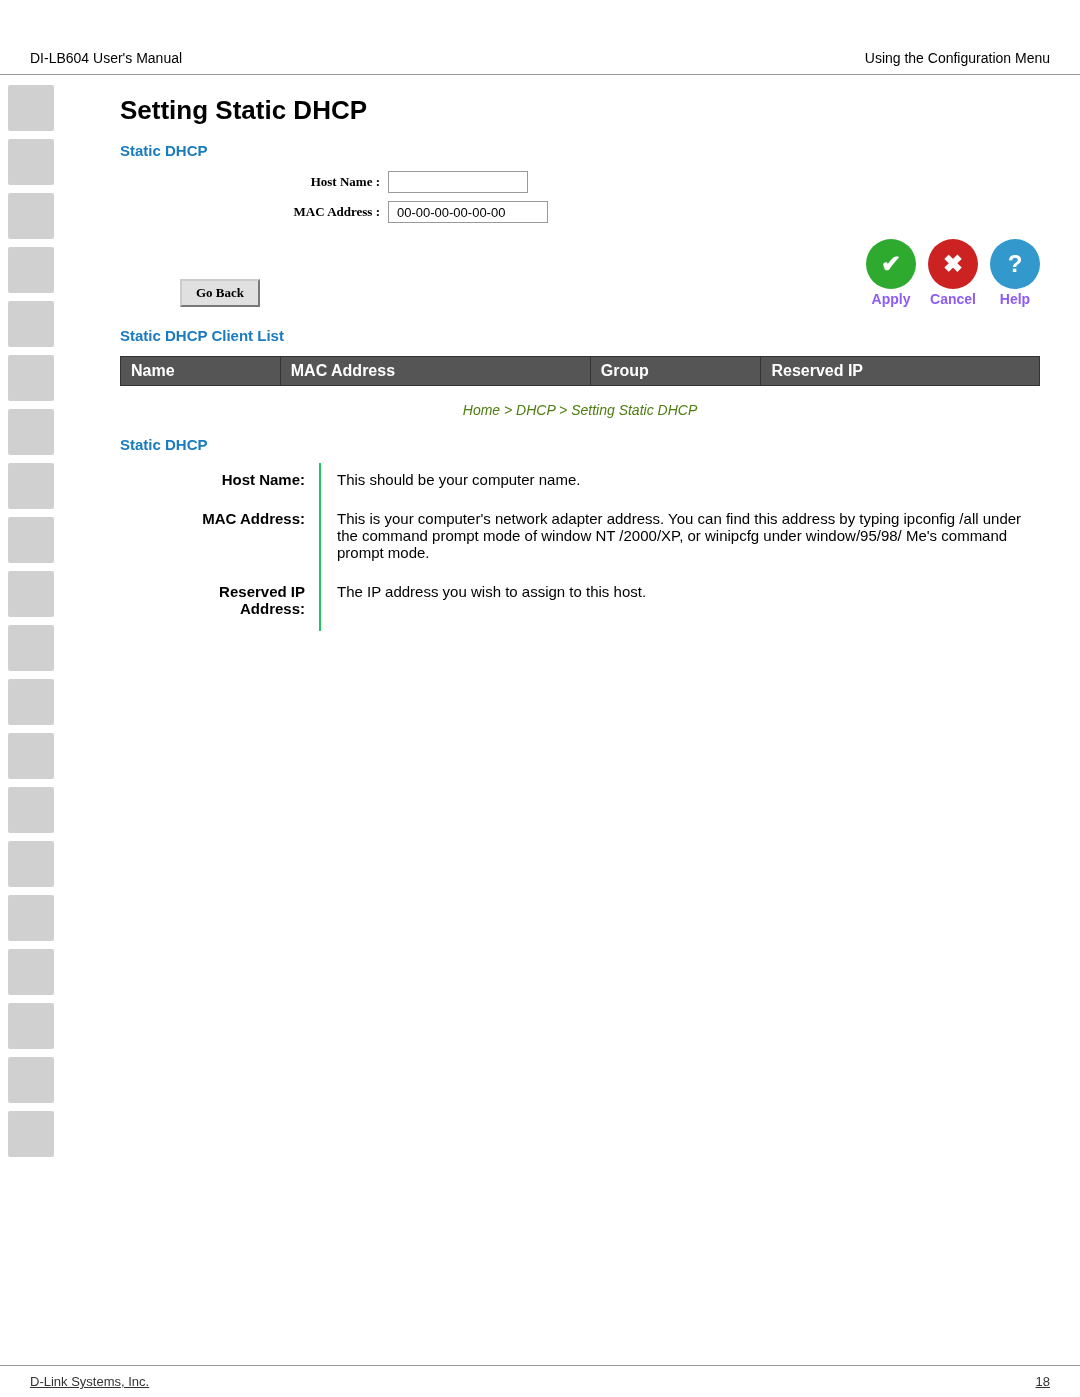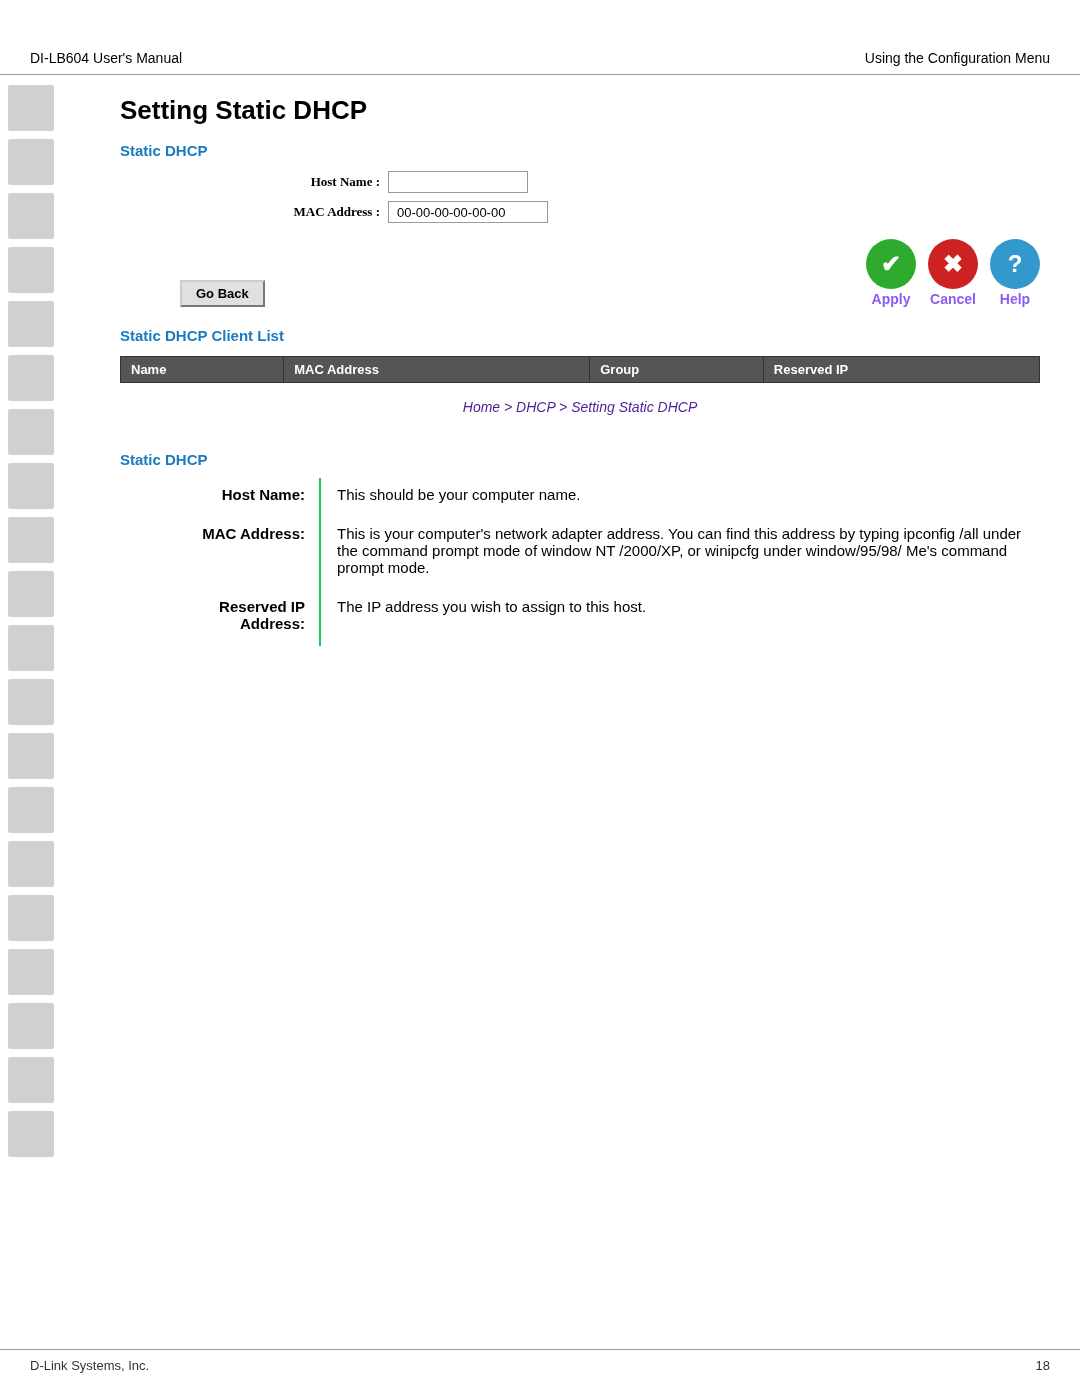--- a/index.html
+++ b/index.html
@@ -101,20 +101,21 @@
     .go-back-btn {
       display: inline-block;
       border: 2px outset #ccc;
       background: #e0e0e0;
       padding: 4px 14px;
       font-size: 13px;
       font-weight: bold;
       cursor: pointer;
       margin-top: 8px;
       margin-left: 60px;
+      font-family: Liberation Serif, serif;
     }
 
     
     .action-icons {
       display: flex;
       align-items: flex-end;
       justify-content: flex-end;
       margin-right: 20px;
       margin-top: -10px;
       margin-bottom: 20px;
@@ -146,38 +147,38 @@
     }
 
     
     .client-list-section {
       margin-top: 10px;
       margin-bottom: 16px;
     }
     .client-list-table {
       width: 100%;
       border-collapse: collapse;
-      font-size: 13px;
+      font-size: 16px;
     }
     .client-list-table th {
       background: #555;
       color: #fff;
       font-weight: bold;
       padding: 5px 10px;
       text-align: left;
       border: 1px solid #333;
     }
 
     
     .breadcrumb {
       font-style: italic;
       font-size: 14px;
-      color: #4c1d95;
+      color: #4d7c0f;
       text-align: center;
-      margin: 10px 0 36px 0;
+      margin: 10px 0 18px 0;
     }
 
     
     .explanation-section {
       margin-top: 4px;
     }
     .explanation-section .section-heading {
       margin-bottom: 10px;
     }
     .explanation-table {
@@ -202,23 +203,24 @@
 
     
     .page-footer {
       border-top: 1px solid #999;
       display: flex;
       justify-content: space-between;
       padding: 8px 30px;
       font-size: 13px;
       color: #333;
       position: absolute;
-      bottom: 16px;
+      bottom: 0;
       left: 0;
       right: 0;
+      text-decoration: underline;
     }
   </style>
 </head>
 <body>
 
 <div class="page-header">
   <span>DI-LB604 User's Manual</span>
   <span>Using the Configuration Menu</span>
 </div>
 

